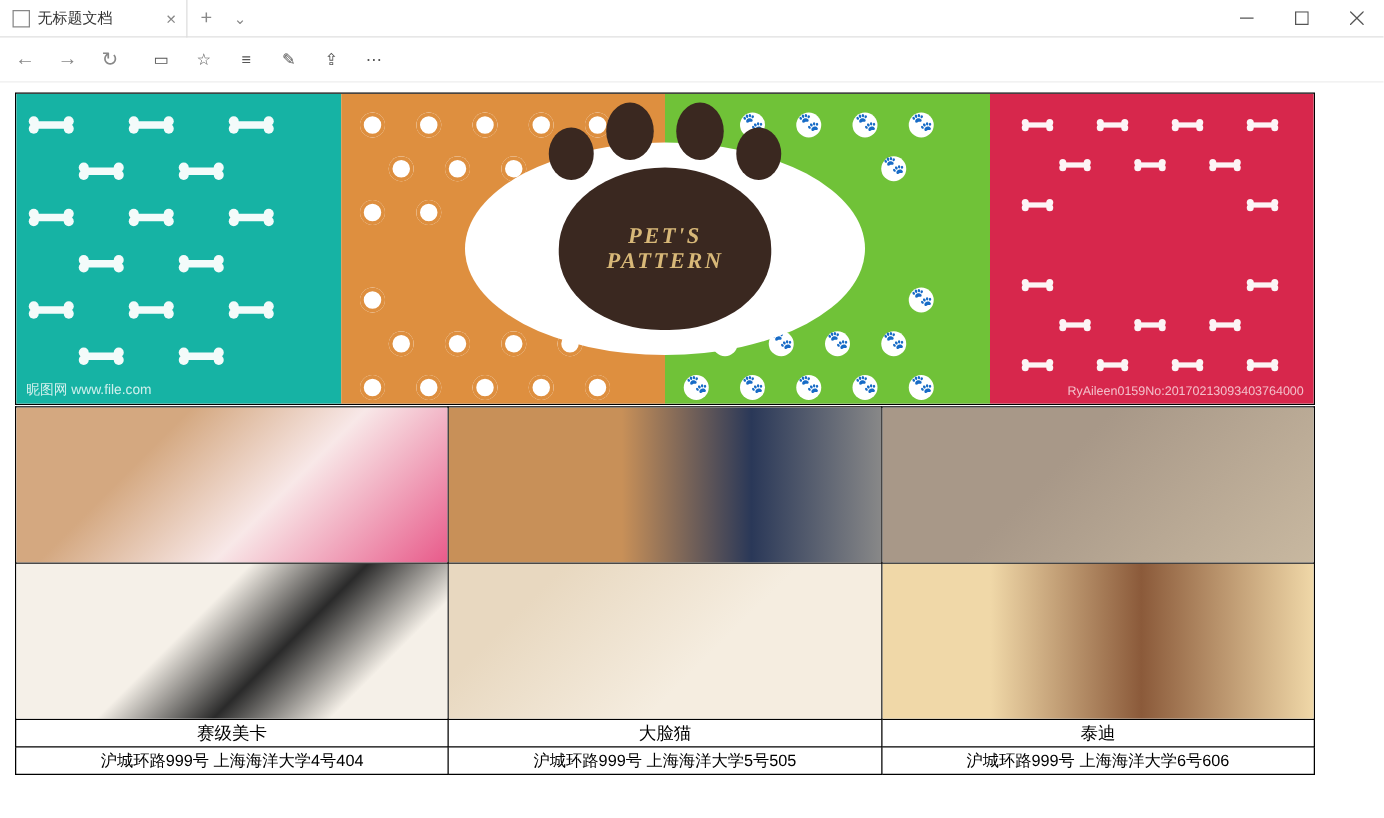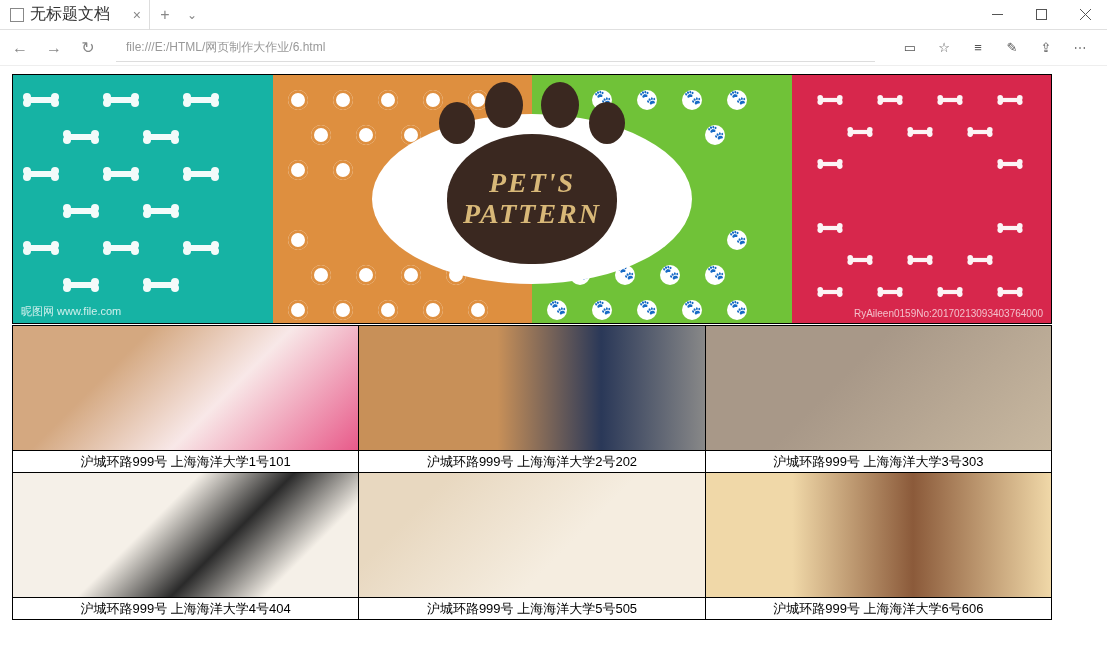--- a/index.html
+++ b/index.html
@@ -1,21 +1,21 @@
 <!DOCTYPE html>
 <html><head>
   <meta charset="utf-8">
   <style>
     * { margin: 0; padding: 0; box-sizing: border-box; }
     body { font-family: "Microsoft YaHei", sans-serif; background: #fff; font-size: 13px; }
     
     .titlebar { height: 30px; background: #fff; display: flex; align-items: center; border-bottom: 1px solid #e0e0e0; }
     .tab { display: flex; align-items: center; height: 30px; padding: 0 8px 0 10px; gap: 6px; border-right: 1px solid #ddd; min-width: 150px; }
     .tab-icon { width: 14px; height: 14px; border: 1px solid #888; display: inline-block; }
-    .tab-title { font-size: 16px; color: #333; flex: 1; }
+    .tab-title { font-size: 12px; color: #333; flex: 1; }
     .tab-close { color: #888; font-size: 14px; cursor: pointer; }
     .tab-new { width: 30px; display: flex; align-items: center; justify-content: center; color: #888; font-size: 16px; }
     .chevron { width: 24px; display: flex; align-items: center; justify-content: center; color: #888; font-size: 12px; }
     .win-controls { margin-left: auto; display: flex; }
     .win-btn { width: 44px; height: 30px; display: flex; align-items: center; justify-content: center; color: #555; font-size: 11px; }
     .win-btn svg { width: 11px; height: 11px; }
     
     .toolbar { height: 36px; display: flex; align-items: center; gap: 6px; padding: 0 6px; border-bottom: 1px solid #eee; }
     .nav-btn { width: 28px; height: 28px; display: flex; align-items: center; justify-content: center; color: #888; font-size: 16px; }
     .addr { flex: 1; padding: 0 10px; color: #999; font-size: 12px; height: 28px; display: flex; align-items: center; border-bottom: 1px solid #ddd; margin: 0 8px; }
@@ -43,21 +43,21 @@
     
     .badge { position: absolute; left: 50%; top: 50%; transform: translate(-50%, -50%); width: 320px; height: 200px; }
     .badge-bg { position: absolute; inset: 15px 0; background: #fff; border-radius: 50%; }
     .paw-big { position: absolute; left: 50%; top: 50%; transform: translate(-50%, -50%); }
     .paw-pad { width: 170px; height: 130px; background: #3a2820; border-radius: 50% 50% 48% 48%; position: relative; display: flex; align-items: center; justify-content: center; flex-direction: column; }
     .paw-toe { position: absolute; background: #3a2820; border-radius: 50%; }
     .t1 { width: 36px; height: 42px; left: -8px; top: -32px; }
     .t2 { width: 38px; height: 46px; left: 38px; top: -52px; }
     .t3 { width: 38px; height: 46px; right: 38px; top: -52px; }
     .t4 { width: 36px; height: 42px; right: -8px; top: -32px; }
-    .badge-text { color: #d8b878; font-family: Georgia, serif; font-style: italic; font-weight: bold; font-size: 28px; letter-spacing: 2px; line-height: 1.1; text-align: center; }
+    .badge-text { color: #d8b878; font-family: Georgia, serif; font-style: italic; font-weight: bold; font-size: 18px; letter-spacing: 2px; line-height: 1.1; text-align: center; }
     
     .watermark-left { position: absolute; left: 8px; bottom: 4px; color: #fff; font-size: 11px; opacity: 0.8; }
     .watermark-right { position: absolute; right: 8px; bottom: 4px; color: #fff; font-size: 10px; opacity: 0.7; }
     
     .grid { width: 1040px; border-collapse: collapse; margin-top: 1px; }
     .grid td { border: 1px solid #000; text-align: center; vertical-align: middle; }
     .img-cell { height: 125px; padding: 0; background: #ddd; position: relative; overflow: hidden; width: 346px; }
     .name-cell { height: 22px; font-size: 14px; }
     .addr-cell { height: 22px; font-size: 13px; }
     
@@ -97,23 +97,20 @@
           <line x1="11" y1="0" x2="0" y2="11" stroke="#555" stroke-width="1"></line>
         </svg>
       </div>
   </div>
 </div>
 
 <div class="toolbar">
   <div class="nav-btn">←</div>
   <div class="nav-btn">→</div>
   <div class="nav-btn">↻</div>
-  <div class="addr">
-      <span>file:///E:/HTML/网页制作大作业/6.html</span>
-    </div>
   <div class="tool-icons">
     <div class="tool-icon">▭</div>
     <div class="tool-icon">☆</div>
     <div class="tool-icon">≡</div>
     <div class="tool-icon">✎</div>
     <div class="tool-icon">⇪</div>
     <div class="tool-icon">⋯</div>
   </div>
 </div>
 
@@ -300,34 +297,34 @@
             <div class="petimg p1"></div>
           </td>
       <td class="img-cell">
             <div class="petimg p2"></div>
           </td>
       <td class="img-cell">
             <div class="petimg p3"></div>
           </td>
     </tr>
     <tr>
-      <td class="addr-cell">沪城环路999号 上海海洋大学1号101</td>
-      <td class="addr-cell">沪城环路999号 上海海洋大学2号202</td>
-      <td class="addr-cell">沪城环路999号 上海海洋大学3号303</td>
+      <td class="img-cell">
+            <div class="petimg p4"></div>
+          </td>
+      <td class="img-cell">
+            <div class="petimg p5"></div>
+          </td>
+      <td class="img-cell">
+            <div class="petimg p6"></div>
+          </td>
     </tr>
     <tr>
-      <td class="img-cell">
-            <div class="petimg p4"></div>
-          </td>
-      <td class="img-cell">
-            <div class="petimg p5"></div>
-          </td>
-      <td class="img-cell">
-            <div class="petimg p6"></div>
-          </td>
+      <td class="name-cell">赛级美卡</td>
+      <td class="name-cell">大脸猫</td>
+      <td class="name-cell">泰迪</td>
     </tr>
     <tr>
       <td class="addr-cell">沪城环路999号 上海海洋大学4号404</td>
       <td class="addr-cell">沪城环路999号 上海海洋大学5号505</td>
       <td class="addr-cell">沪城环路999号 上海海洋大学6号606</td>
     </tr>
   </tbody>
     </table>
 
 </div>

